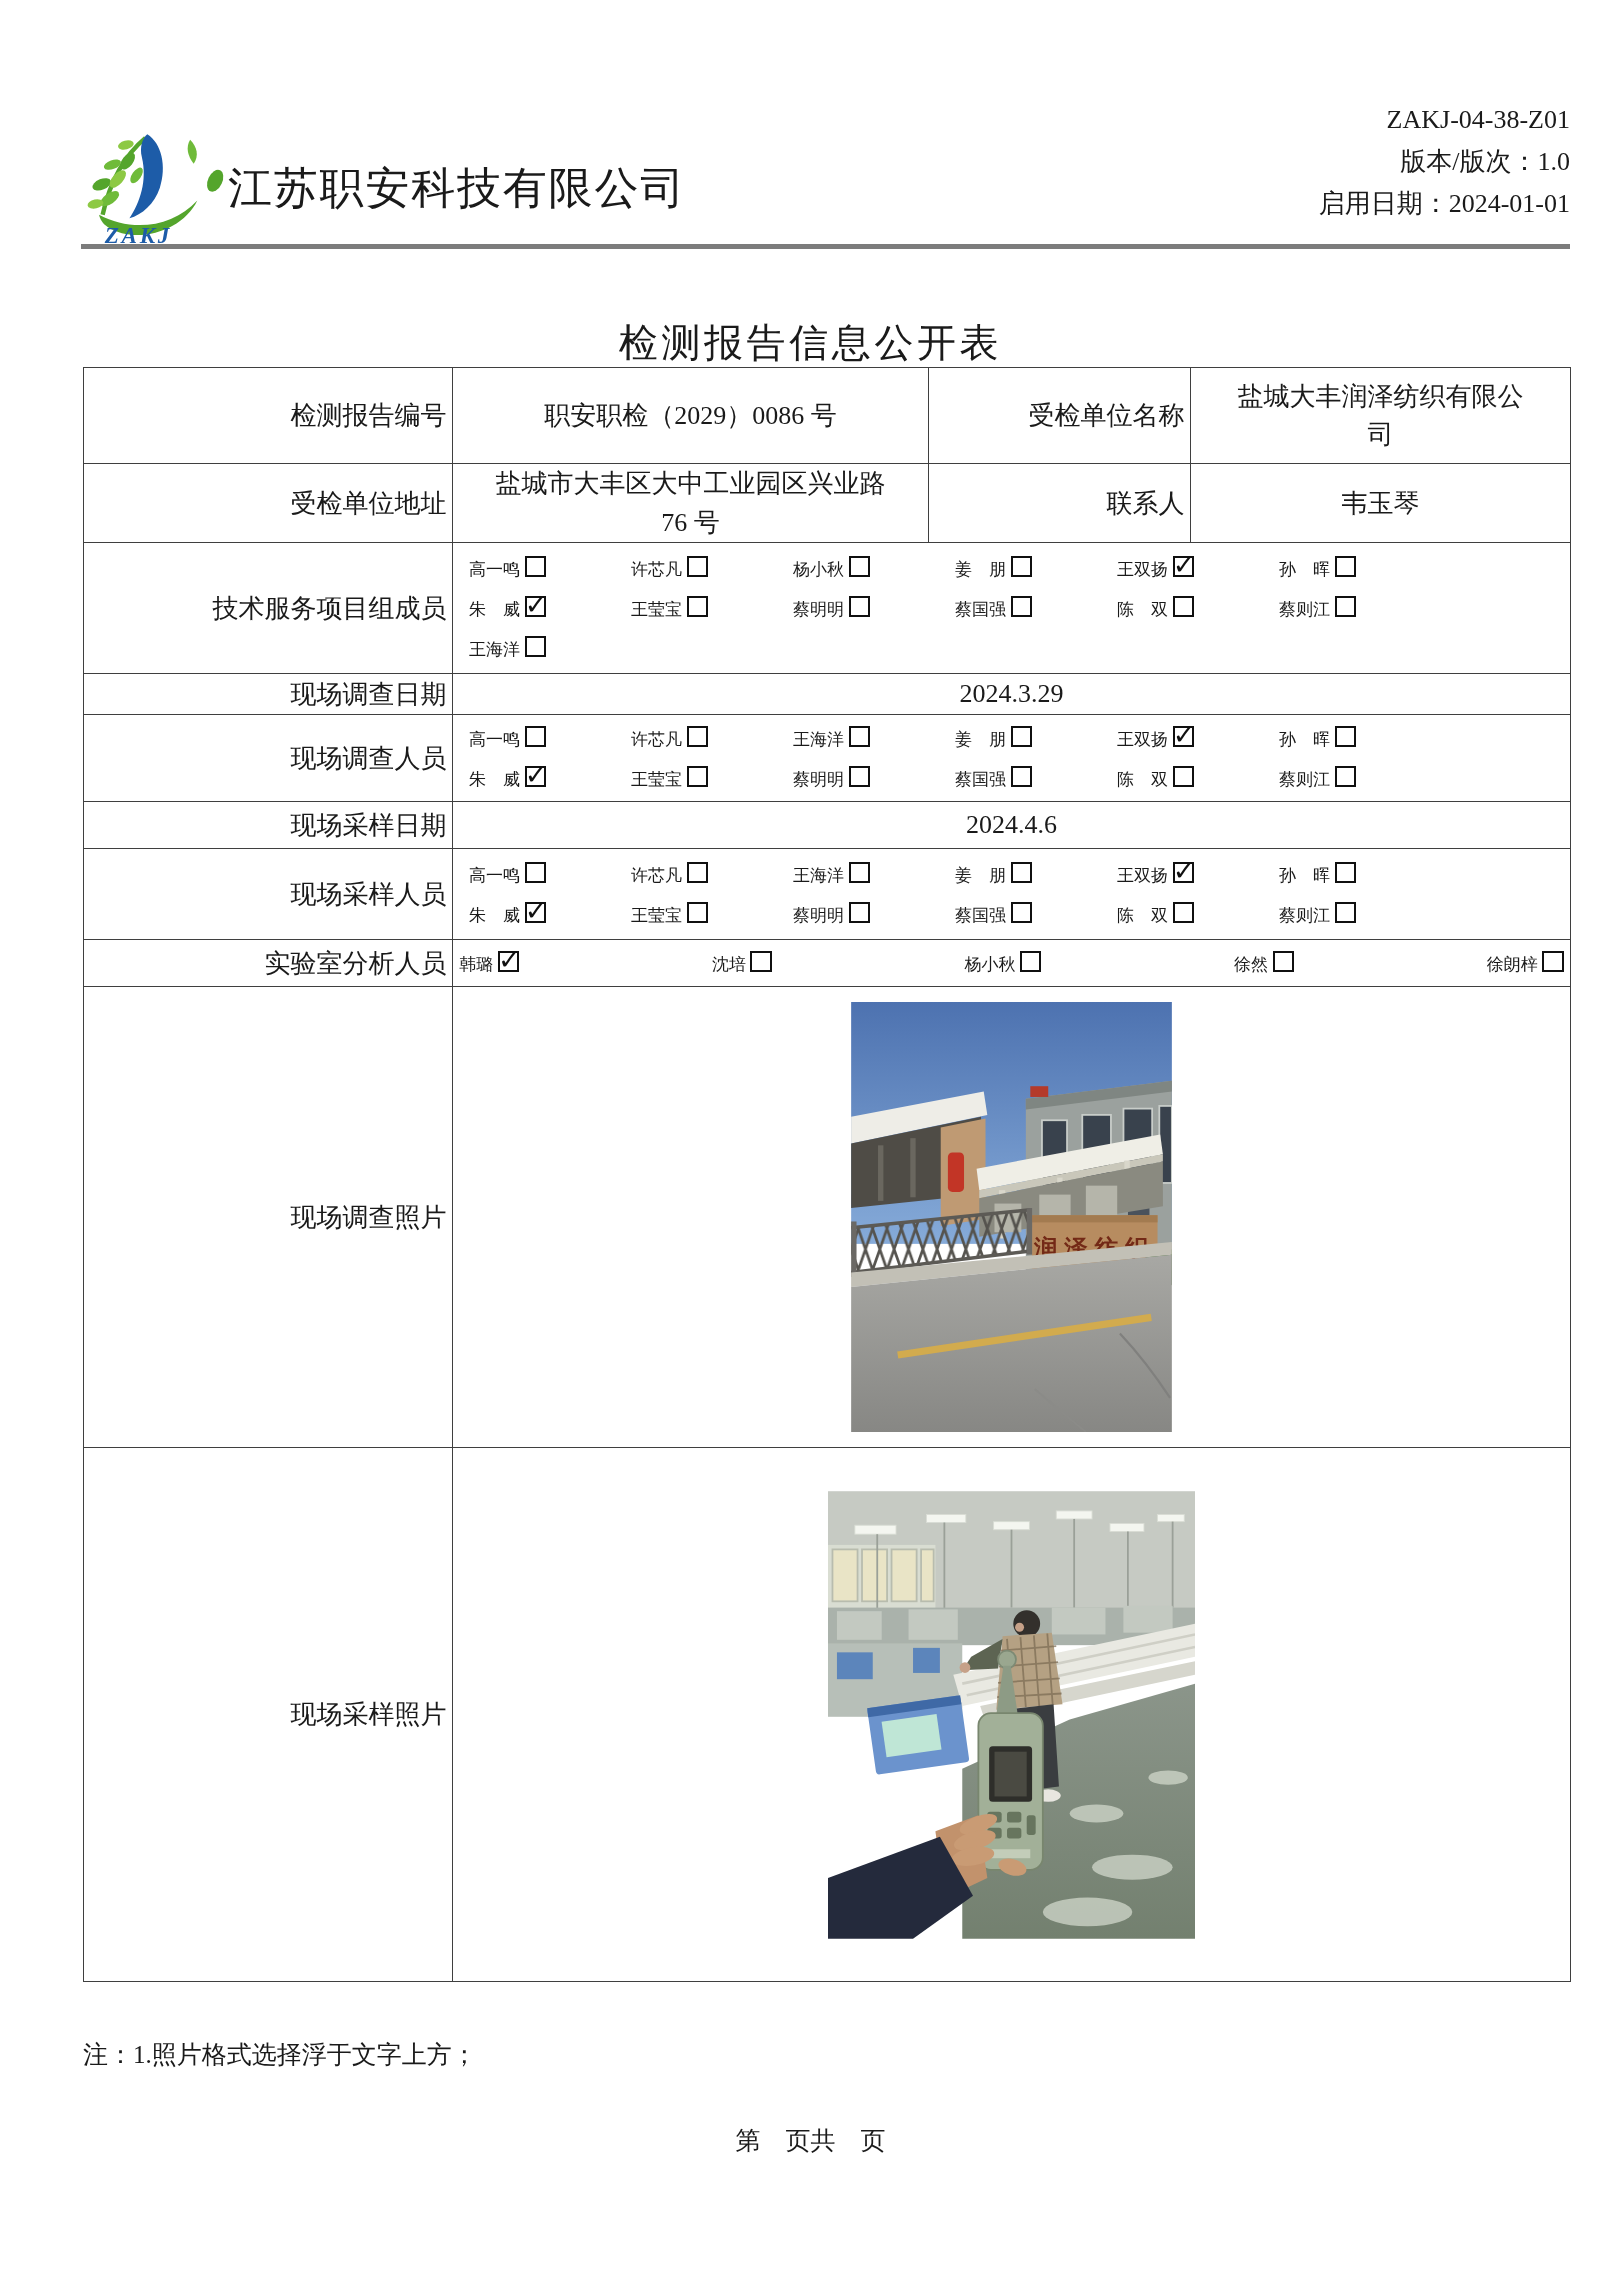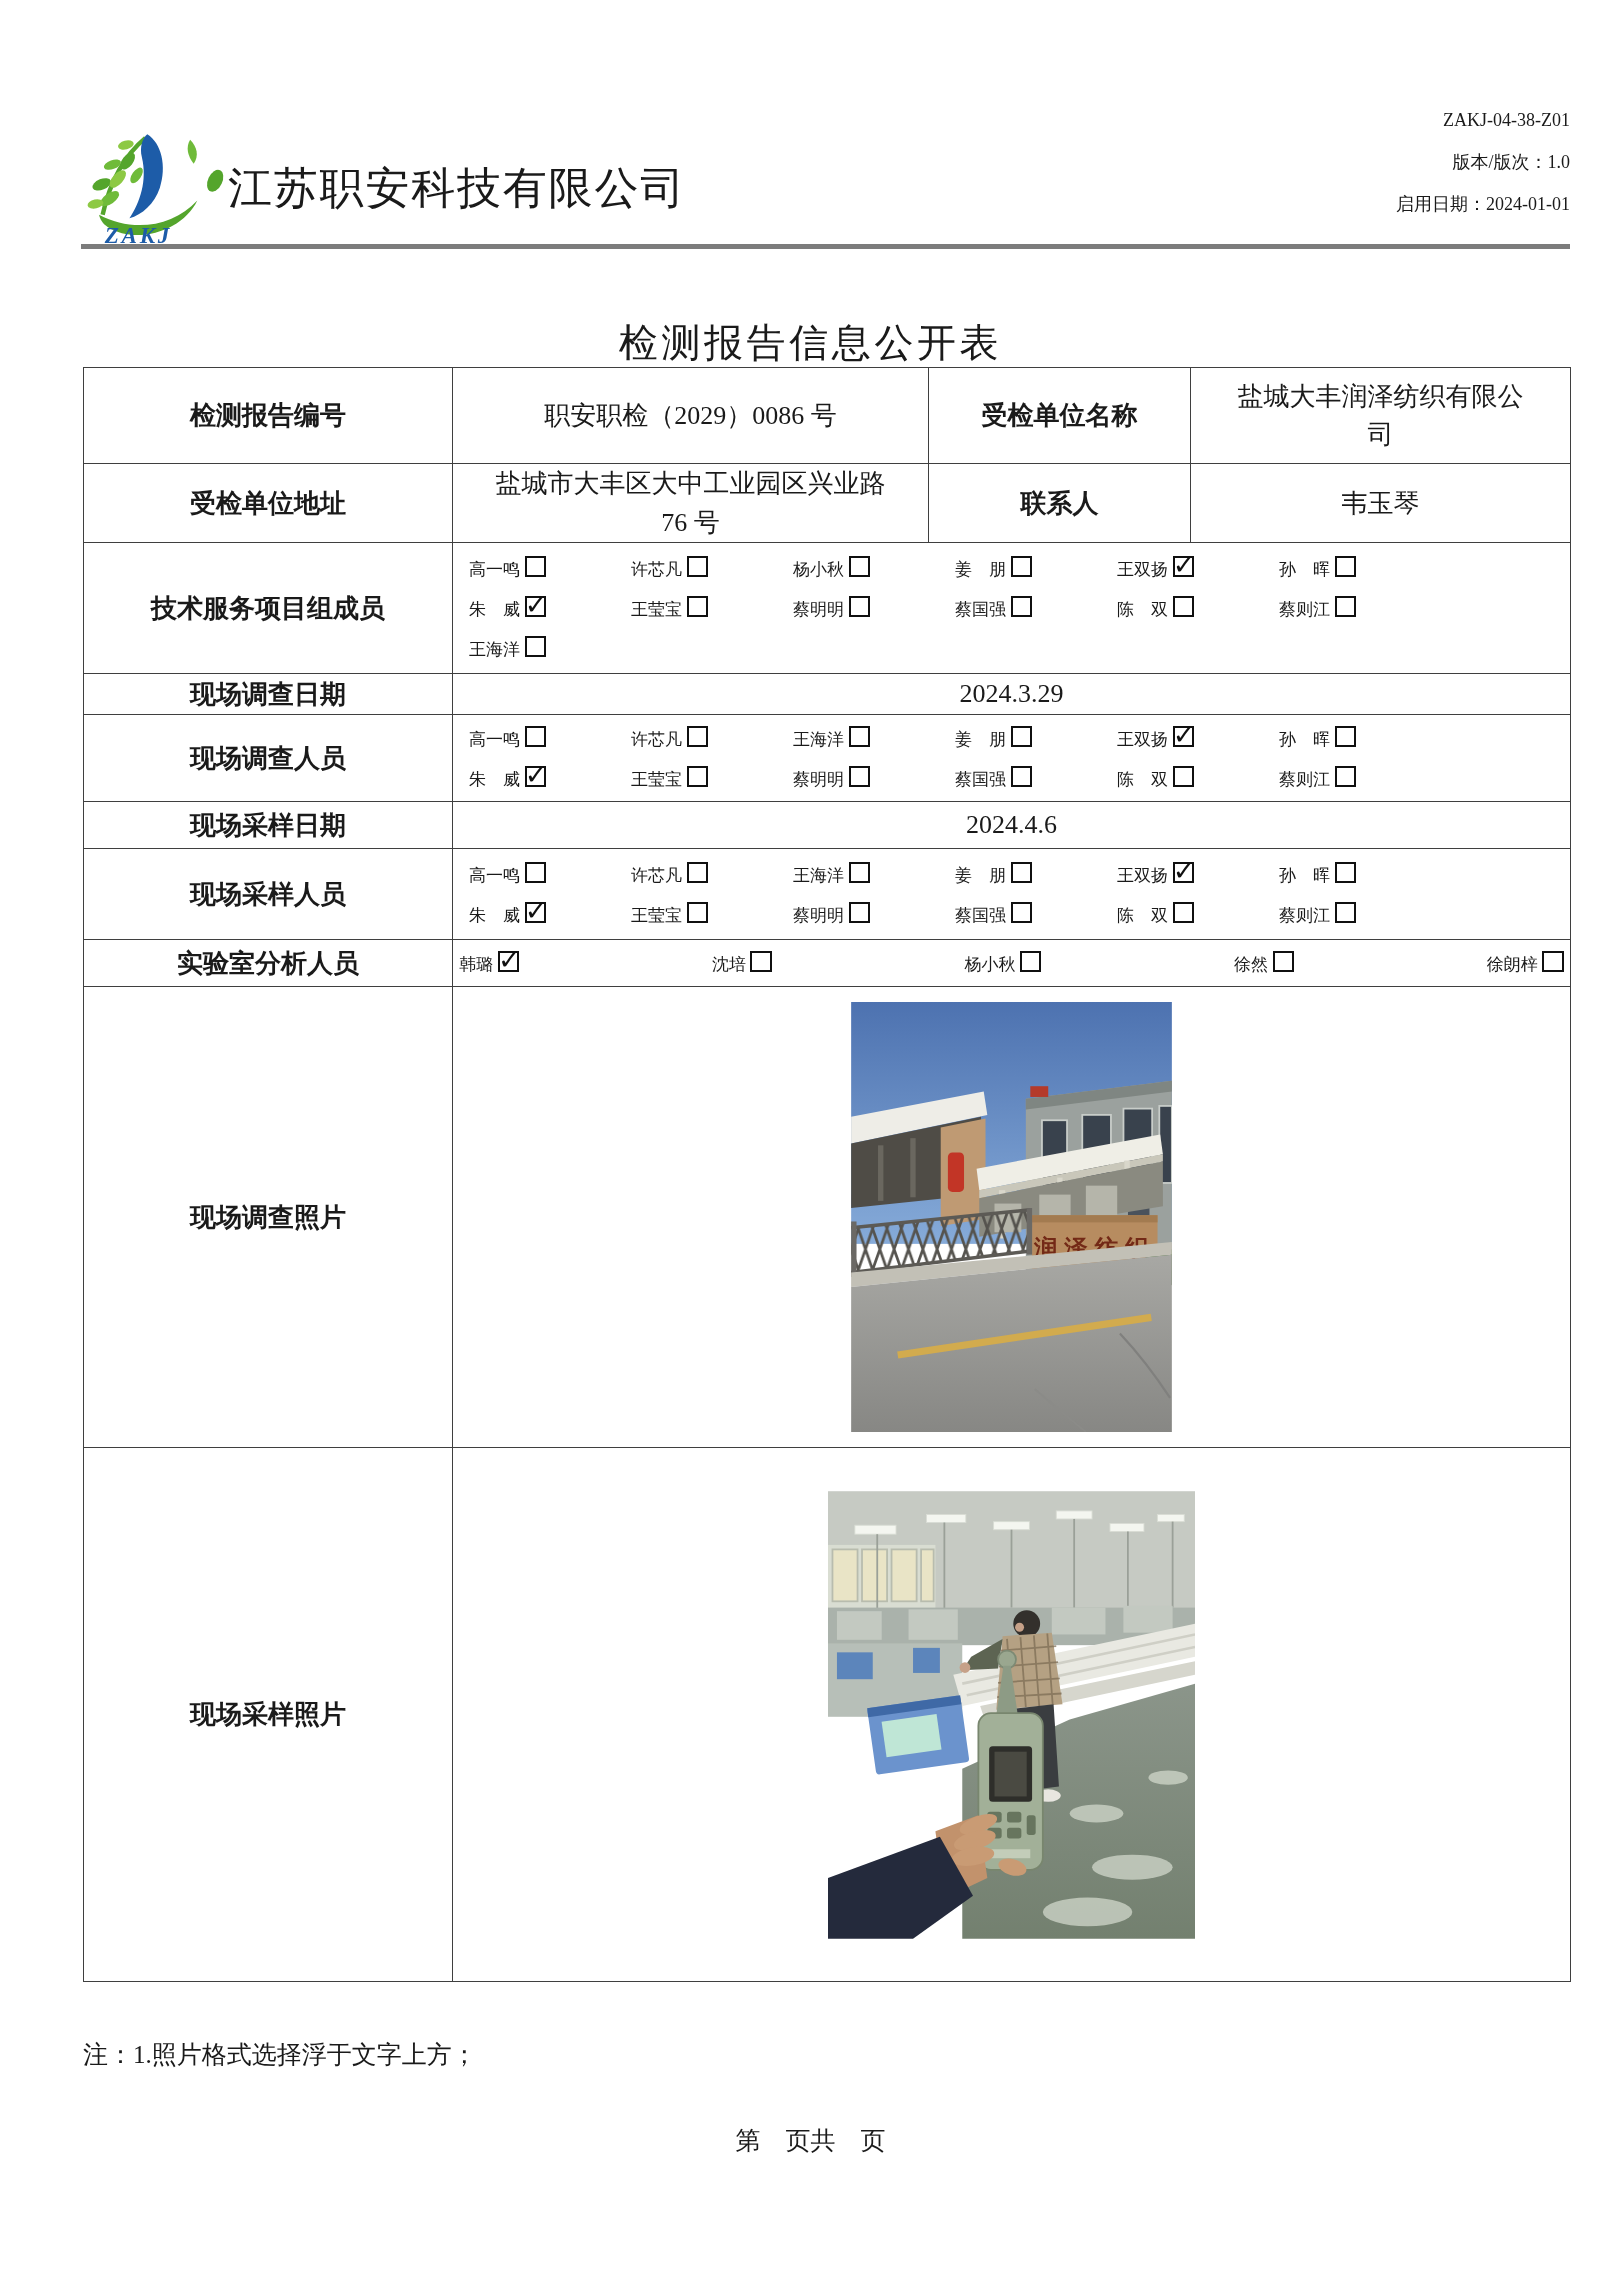--- a/index.html
+++ b/index.html
@@ -2,30 +2,30 @@
 <html style="font-size:14.3px"><head>
 <meta charset="utf-8">
 <style>
   html,body{margin:0;padding:0;background:#e8e8e8;}
   .page{position:relative;width:1621px;height:2293px;background:#ffffff;margin:0 auto;
         font-family:"Liberation Serif","DejaVu Serif",serif;color:#1a1a1a;overflow:hidden;}
 
   
   .logo{position:absolute;left:83px;top:127px;}
   .company{position:absolute;left:228px;top:159px;font-size:44px;letter-spacing:1.8px;}
-  .meta{position:absolute;right:51px;top:99px;text-align:right;font-size:18px;line-height:42px;}
+  .meta{position:absolute;right:51px;top:99px;text-align:right;font-size:26px;line-height:42px;}
   .rule{position:absolute;left:81px;top:244px;width:1489px;height:4.5px;background:#7c7c7c;}
   .title{position:absolute;left:0;top:290px;width:100%;text-align:center;
          font-size:39px;font-weight:normal;letter-spacing:3.6px;}
 
   
   .tbl{position:absolute;left:83px;top:367px;width:1487px;border-collapse:collapse;table-layout:fixed;
        border:0.9px solid #3f3f3f;}
   .tbl td{border:1.8px solid #3f3f3f;vertical-align:middle;font-size:26px;padding:0 5.4px;}
-  td.lab{font-weight:bold;text-align:center;}
+  td.lab{font-weight:normal;text-align:right;}
   td.cval{text-align:center;}
   .wrapname{display:inline-block;max-width:299px;line-height:38px;vertical-align:middle;}
   .wrapaddr{display:inline-block;max-width:396px;line-height:39px;vertical-align:middle;}
 
   
   td.names{padding:0;}
   .nline{display:flex;align-items:center;height:40px;padding-left:16px;}
   .nslot{width:162px;font-size:17px;white-space:nowrap;}
   .labrow{display:flex;justify-content:space-between;align-items:center;height:44px;padding-left:0;}
   .labrow .nslot{width:auto;margin:0 6.3px;}

